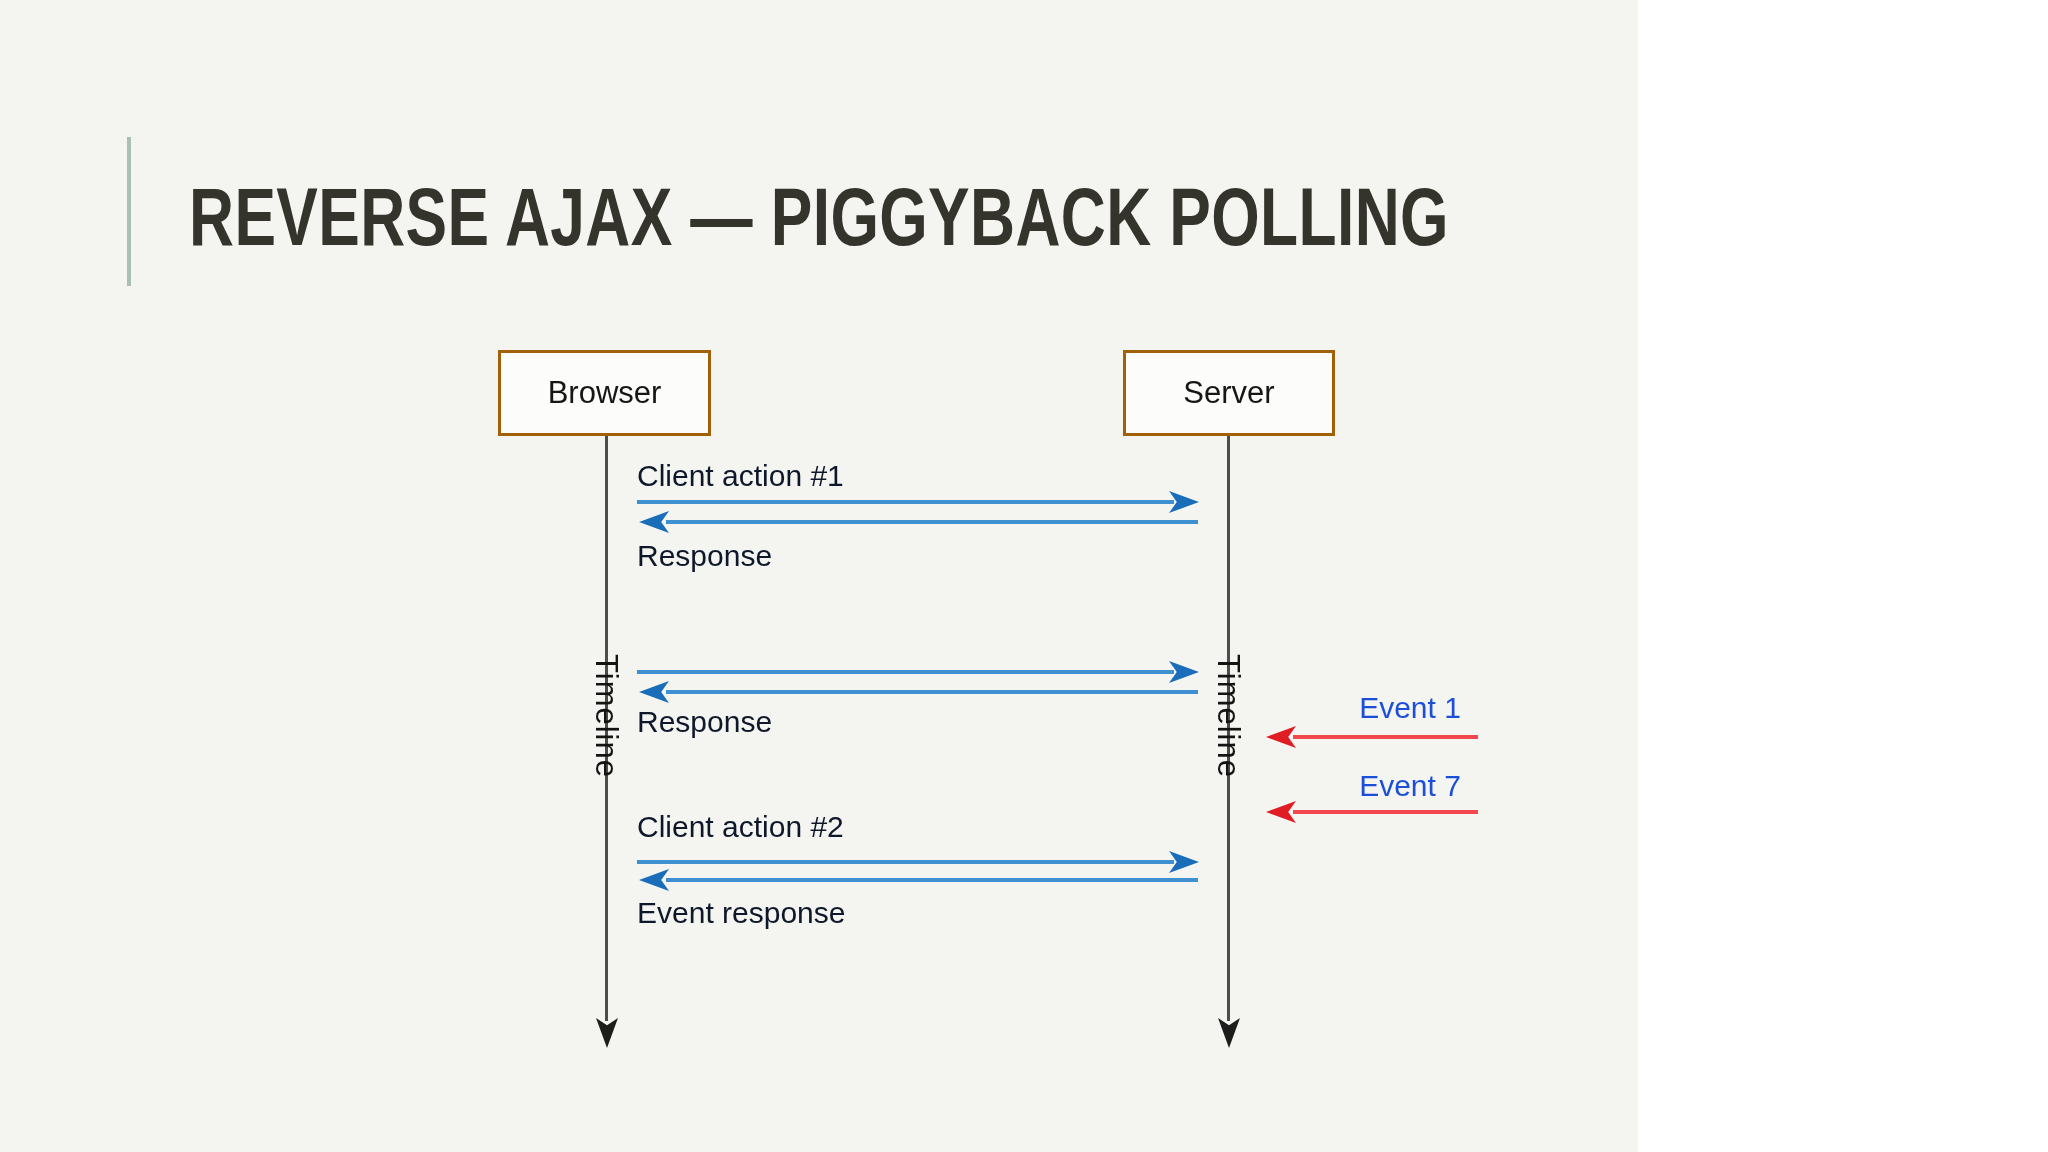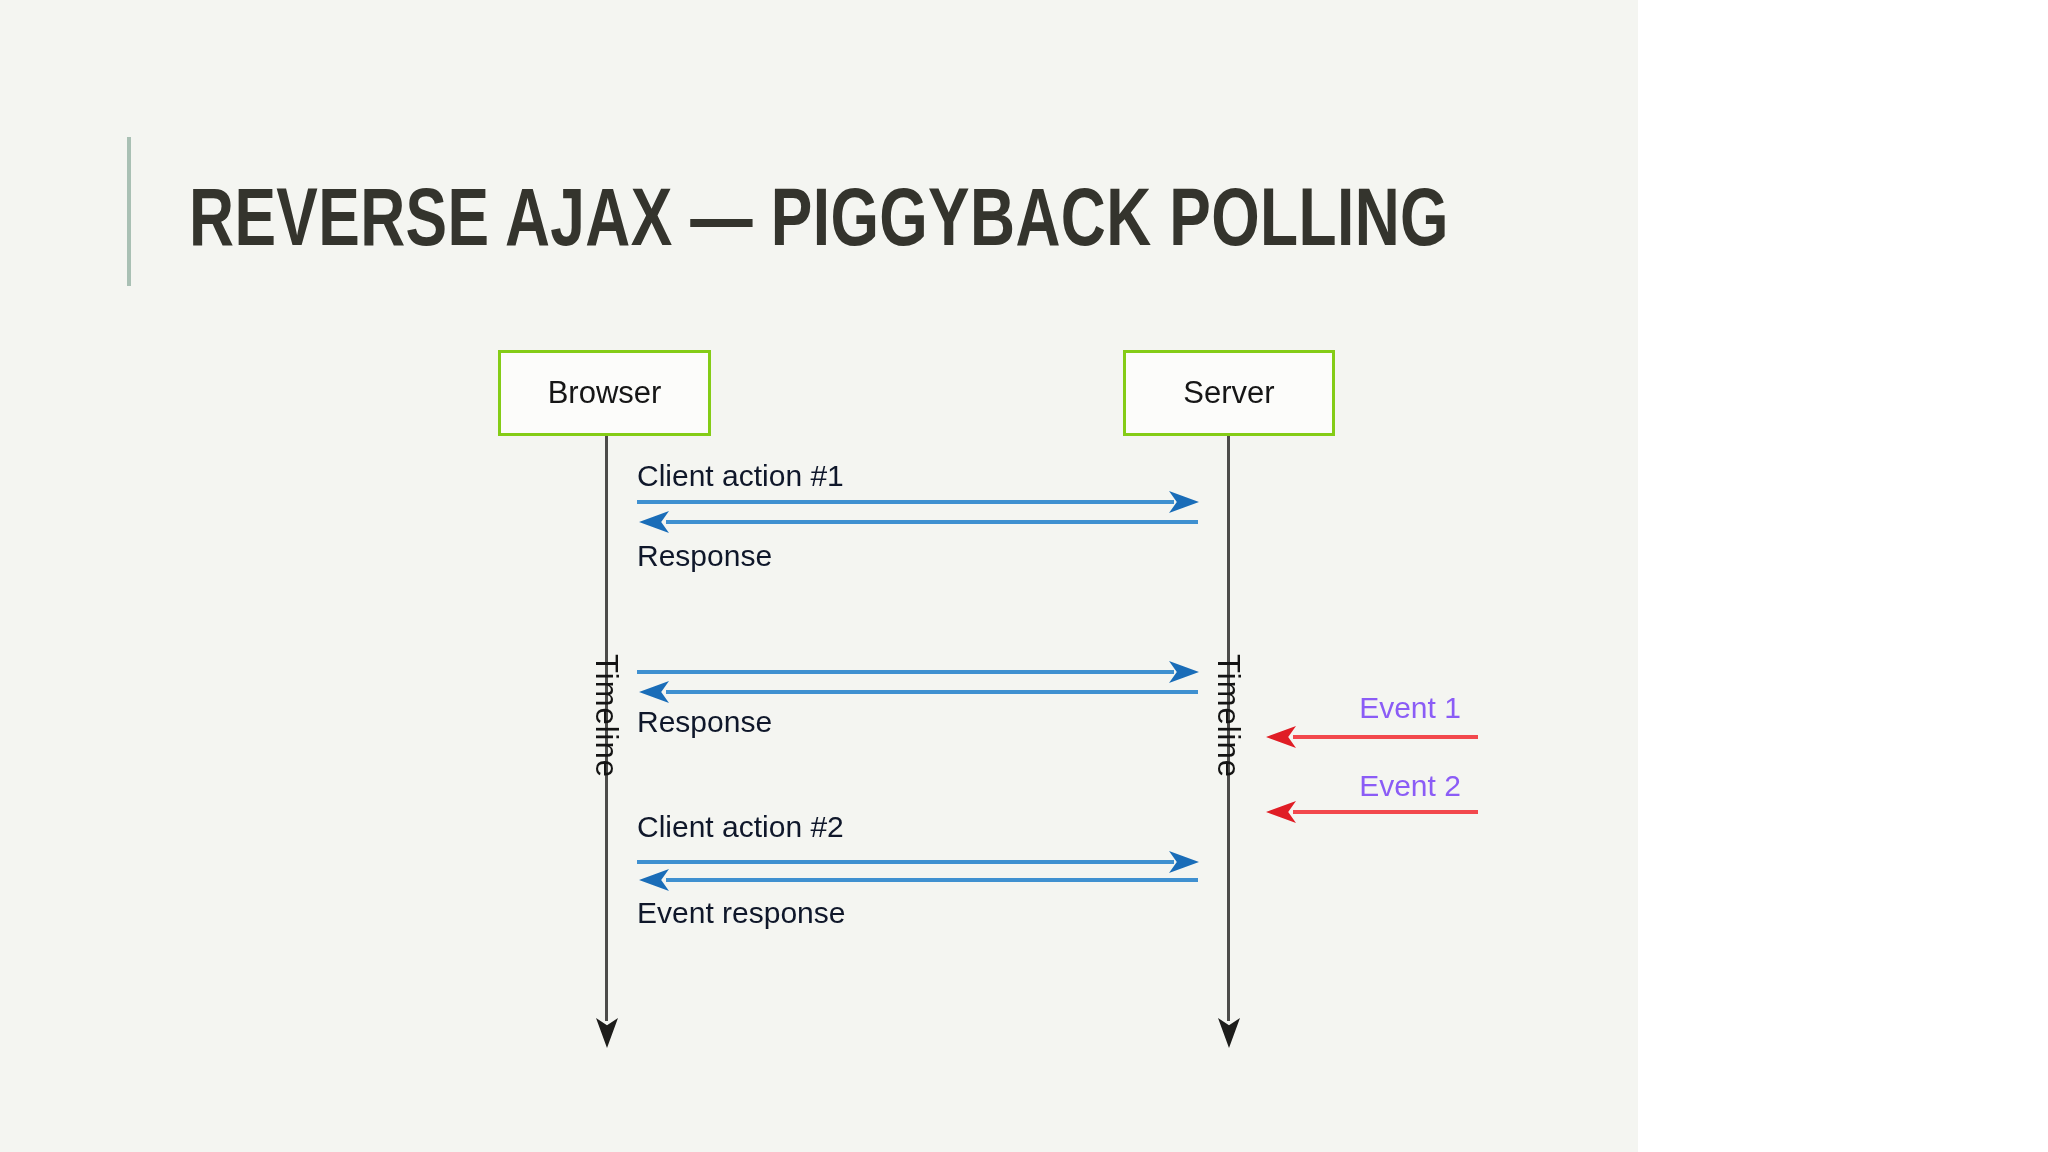--- a/index.html
+++ b/index.html
@@ -7,21 +7,21 @@
     position:relative;width:1638px;height:1152px;background:#f4f5f1;overflow:hidden;
     font-family:"Liberation Sans","DejaVu Sans",sans-serif;
   }
   .accent-bar{position:absolute;left:127px;top:137px;width:4px;height:149px;background:#a9c0b4;}
   .title{
     position:absolute;left:189px;top:176px;line-height:82px;font-size:82px;font-weight:bold;
     color:#34342d;white-space:nowrap;transform:scaleX(0.76);transform-origin:left top;
     letter-spacing:0.5px;
   }
   .actor{
-    position:absolute;top:350px;height:86px;border:3px solid #84cc16;background:#fcfcfa;
+    position:absolute;top:350px;height:86px;border:3px solid #a16207;background:#fcfcfa;
     display:flex;align-items:center;justify-content:center;box-sizing:border-box;
     font-size:31px;color:#161616;
   }
   .actor.browser{left:498px;width:213px;}
   .actor.server{left:1123px;width:212px;}
   .lifeline{position:absolute;top:436px;width:3px;height:585px;background:#4c4c4a;}
   .lifeline.browser{left:605px;}
   .lifeline.server{left:1227px;}
   .head-down{
     position:absolute;top:1018px;width:22px;height:30px;background:#1d1d1b;
@@ -47,21 +47,21 @@
     position:absolute;left:1169px;width:30px;height:22px;background:#1a6db8;
     clip-path:polygon(0 0,100% 50%,0 100%,26% 50%);
   }
   .head-left{
     position:absolute;left:639px;width:30px;height:22px;background:#1a6db8;
     clip-path:polygon(100% 0,0 50%,100% 100%,74% 50%);
   }
   .head-left.event{left:1266px;background:#e01d25;}
   .event-label{
     position:absolute;left:1300px;width:220px;text-align:center;
-    font-size:30px;line-height:36px;color:#8b5cf6;
+    font-size:30px;line-height:36px;color:#1d4ed8;
   }
 </style>
 </head>
 <body>
 
 <div class="slide">
 
   <div class="accent-bar"></div>
   <div class="title">REVERSE AJAX — PIGGYBACK POLLING</div>
 
@@ -96,17 +96,17 @@
   <div class="hline req" style="top:860px"></div>
   <div class="head-right" style="top:851px"></div>
   <div class="head-left" style="top:869px"></div>
   <div class="hline resp" style="top:878px"></div>
   <div class="msg-label" style="top:895px">Event response</div>
 
   <div class="event-label" style="top:690px">Event 1</div>
   <div class="head-left event" style="top:726px"></div>
   <div class="hline event" style="top:735px"></div>
 
-  <div class="event-label" style="top:768px">Event 2</div>
+  <div class="event-label" style="top:768px">Event 7</div>
   <div class="head-left event" style="top:801px"></div>
   <div class="hline event" style="top:810px"></div>
 
 </div>
 
 </body></html>

